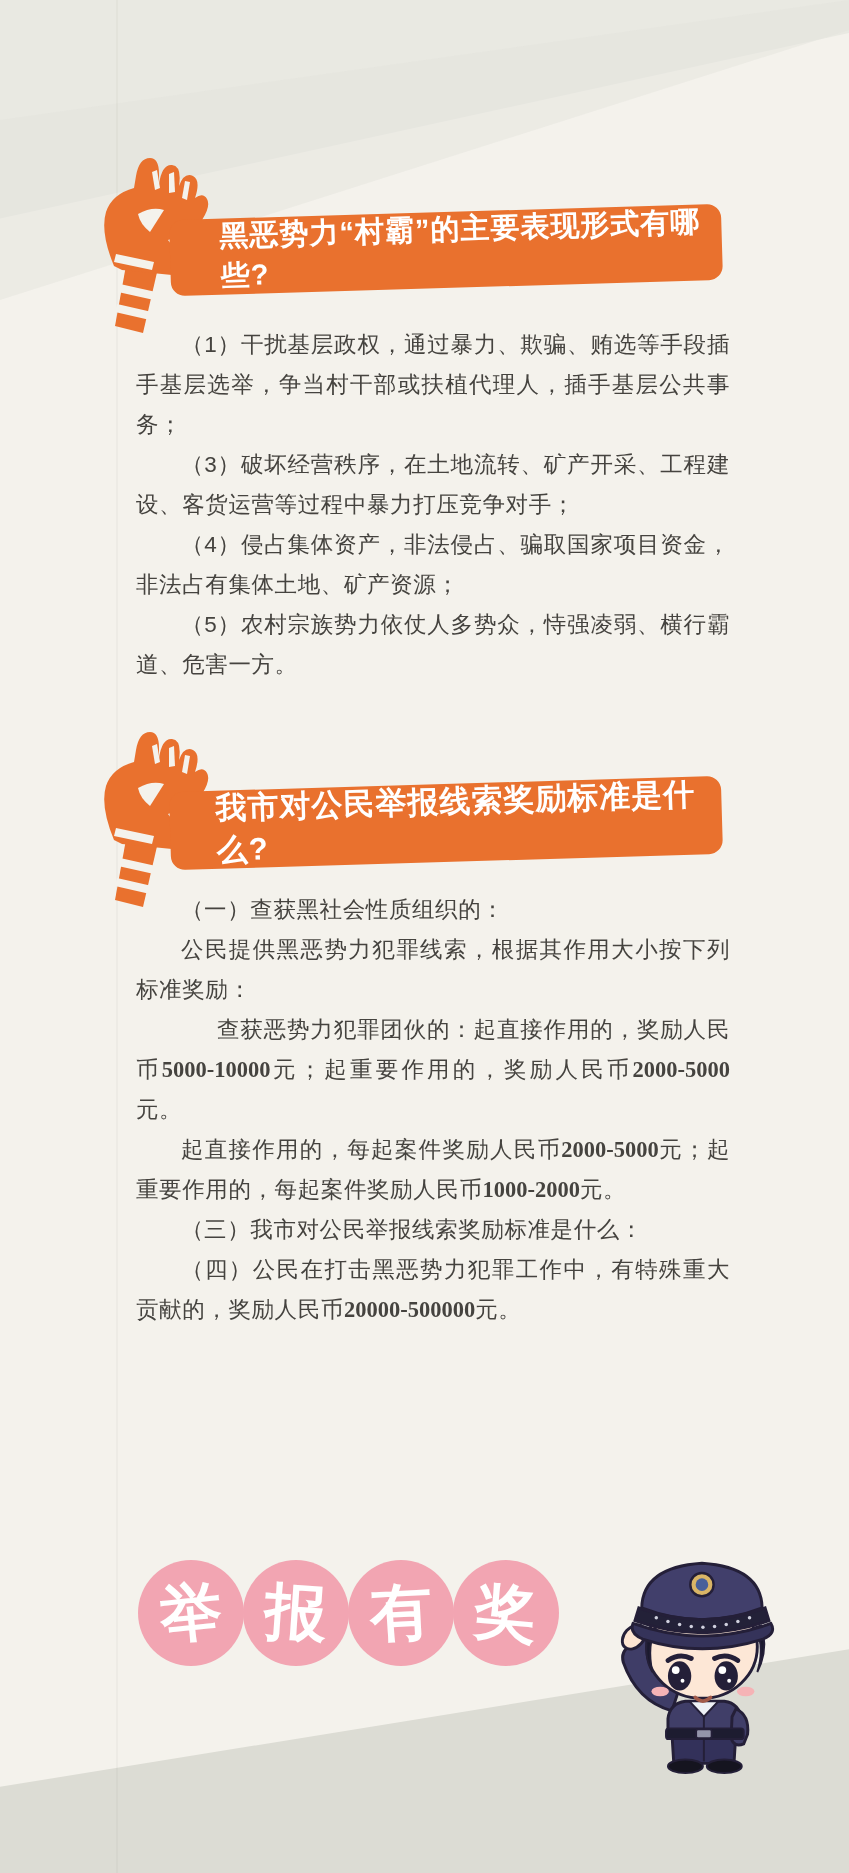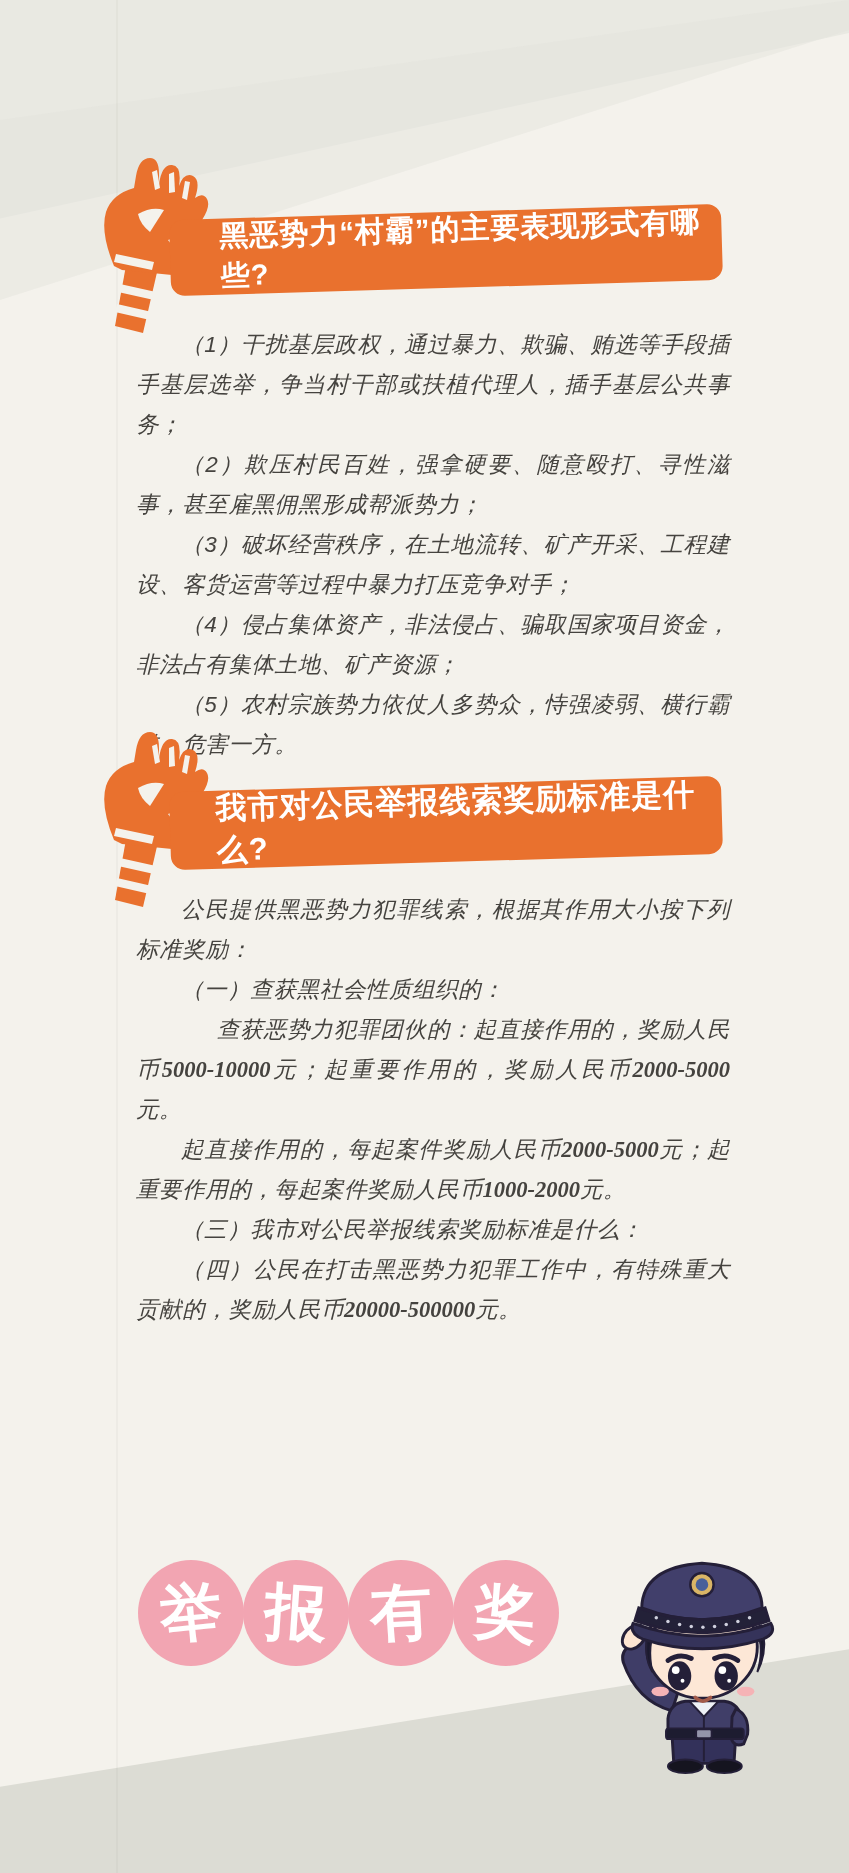--- a/index.html
+++ b/index.html
@@ -42,21 +42,21 @@
   }
   #qa1 { left:94px; top:148px; }
   #qa1 .qa-banner { font-size:29px; }
   #qa2 { left:94px; top:722px; }
   #qa2 .qa-banner { font-size:31px; top:62px; height:78px; padding-left:46px; }
 
   
   .bodytext {
     position:absolute; left:136px; width:594px;
     color:#45433f; font-size:22.5px; line-height:40px;
-    letter-spacing:.6px; text-align:justify;font-style:italic;
+    letter-spacing:.6px; text-align:justify;
   }
   #body1 { top:325px; }
   #body2 { top:890px; }
   .bodytext p { margin:0; text-indent:2em; }
   .bodytext p.indent-lg { text-indent:3.6em; }
   b.num { font-family:"Liberation Serif", serif; font-weight:700; letter-spacing:0; }
 
   
   .stamp { position:absolute; left:138px; top:1560px; display:flex; }
   .stamp-circle {
@@ -105,21 +105,20 @@
         <path d="M22 106 L60 114 L58 122 L20 114 Z"></path>
       </g>
     </svg>
     <div class="qa-banner">
       <span>黑恶势力“村霸”的主要表现形式有哪些?</span>
     </div>
   </div>
 
   <div class="bodytext" id="body1">
     <p>（1）干扰基层政权，通过暴力、欺骗、贿选等手段插手基层选举，争当村干部或扶植代理人，插手基层公共事务；</p>
-    <p>（2）欺压村民百姓，强拿硬要、随意殴打、寻性滋事，甚至雇黑佣黑形成帮派势力；</p>
     <p>（3）破坏经营秩序，在土地流转、矿产开采、工程建设、客货运营等过程中暴力打压竞争对手；</p>
     <p>（4）侵占集体资产，非法侵占、骗取国家项目资金，非法占有集体土地、矿产资源；</p>
     <p>（5）农村宗族势力依仗人多势众，恃强凌弱、横行霸道、危害一方。</p>
   </div>
 
   <div class="qa" id="qa2">
     <svg class="qa-fist" viewBox="0 0 120 185">
       <g fill="#e9712e">
         <path d="M33 112 L64 120 L49 185 L21 178 Z"></path>
       </g>
@@ -140,22 +139,22 @@
         <path d="M74 92 L96 84 L86 108 Z"></path>
         <path d="M22 106 L60 114 L58 122 L20 114 Z"></path>
       </g>
     </svg>
     <div class="qa-banner">
       <span>我市对公民举报线索奖励标准是什么?</span>
     </div>
   </div>
 
   <div class="bodytext" id="body2">
+    <p class="autonum">（一）查获黑社会性质组织的：</p>
     <p class="autonum">公民提供黑恶势力犯罪线索，根据其作用大小按下列标准奖励：</p>
-    <p class="autonum">（一）查获黑社会性质组织的：</p>
     <p class="autonum indent-lg">查获恶势力犯罪团伙的：起直接作用的，奖励人民币<b class="num">5000-10000</b>元；起重要作用的，奖励人民币<b class="num">2000-5000</b>元。</p>
     <p class="autonum">起直接作用的，每起案件奖励人民币<b class="num">2000-5000</b>元；起重要作用的，每起案件奖励人民币<b class="num">1000-2000</b>元。</p>
     <p class="autonum">（三）我市对公民举报线索奖励标准是什么：</p>
     <p class="autonum">（四）公民在打击黑恶势力犯罪工作中，有特殊重大贡献的，奖励人民币<b class="num">20000-500000</b>元。</p>
   </div>
 
   <div class="stamp">
     <div class="stamp-circle">
         <span>举</span>
       </div>

